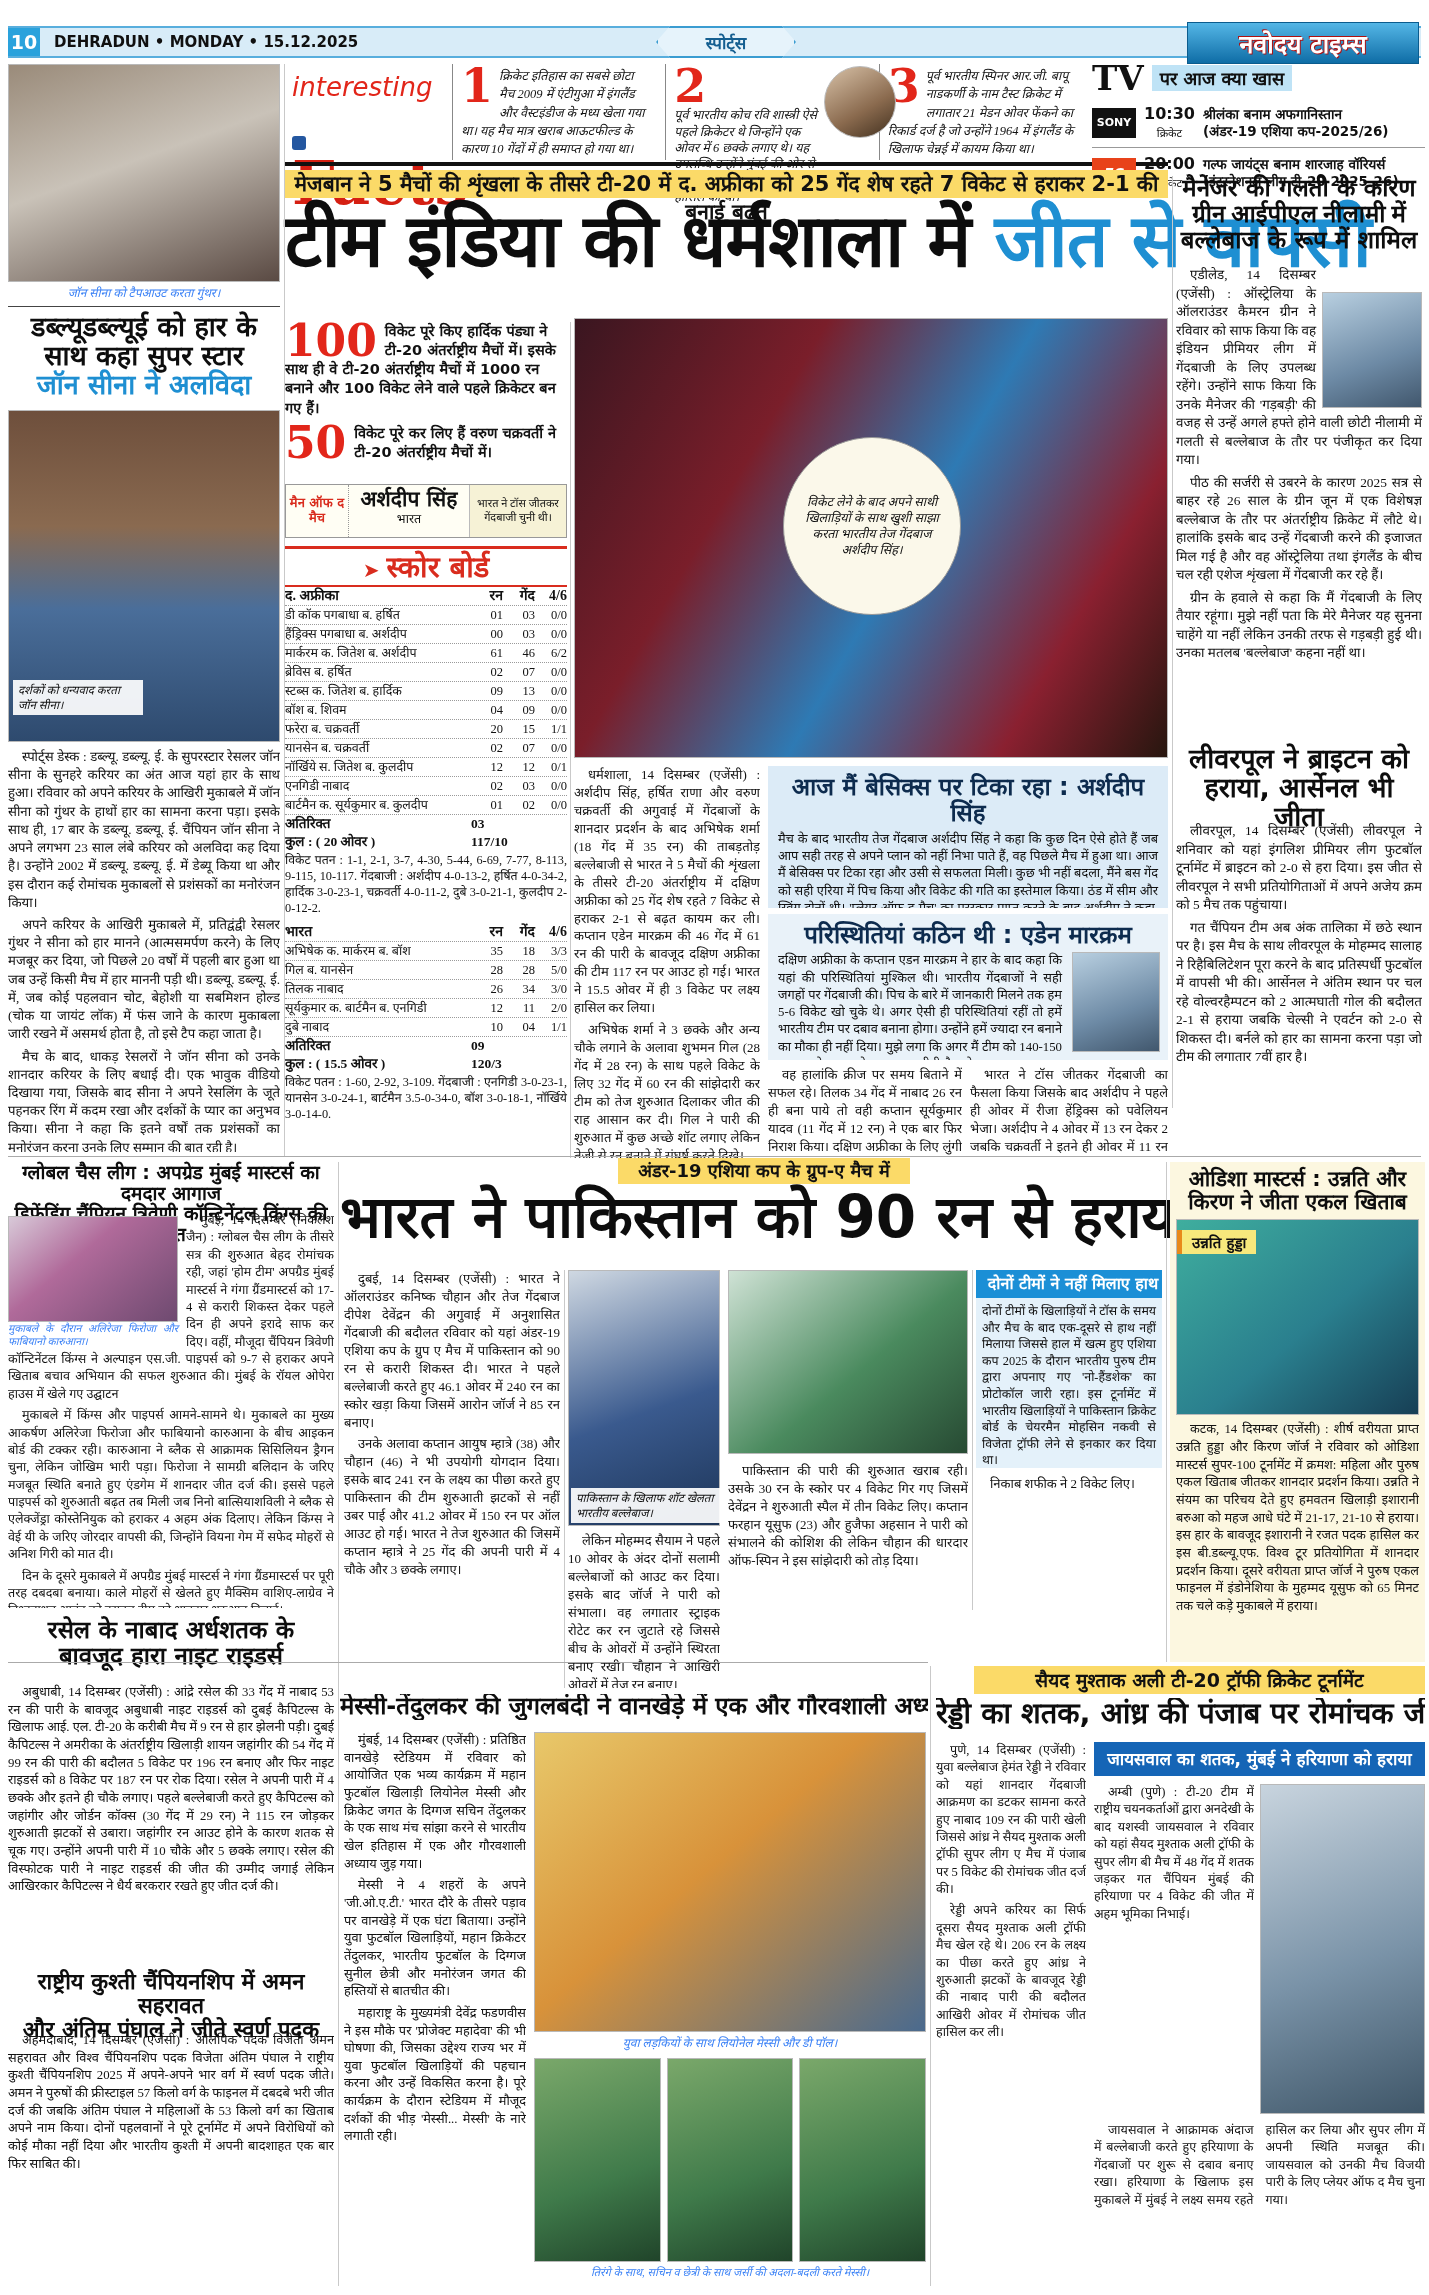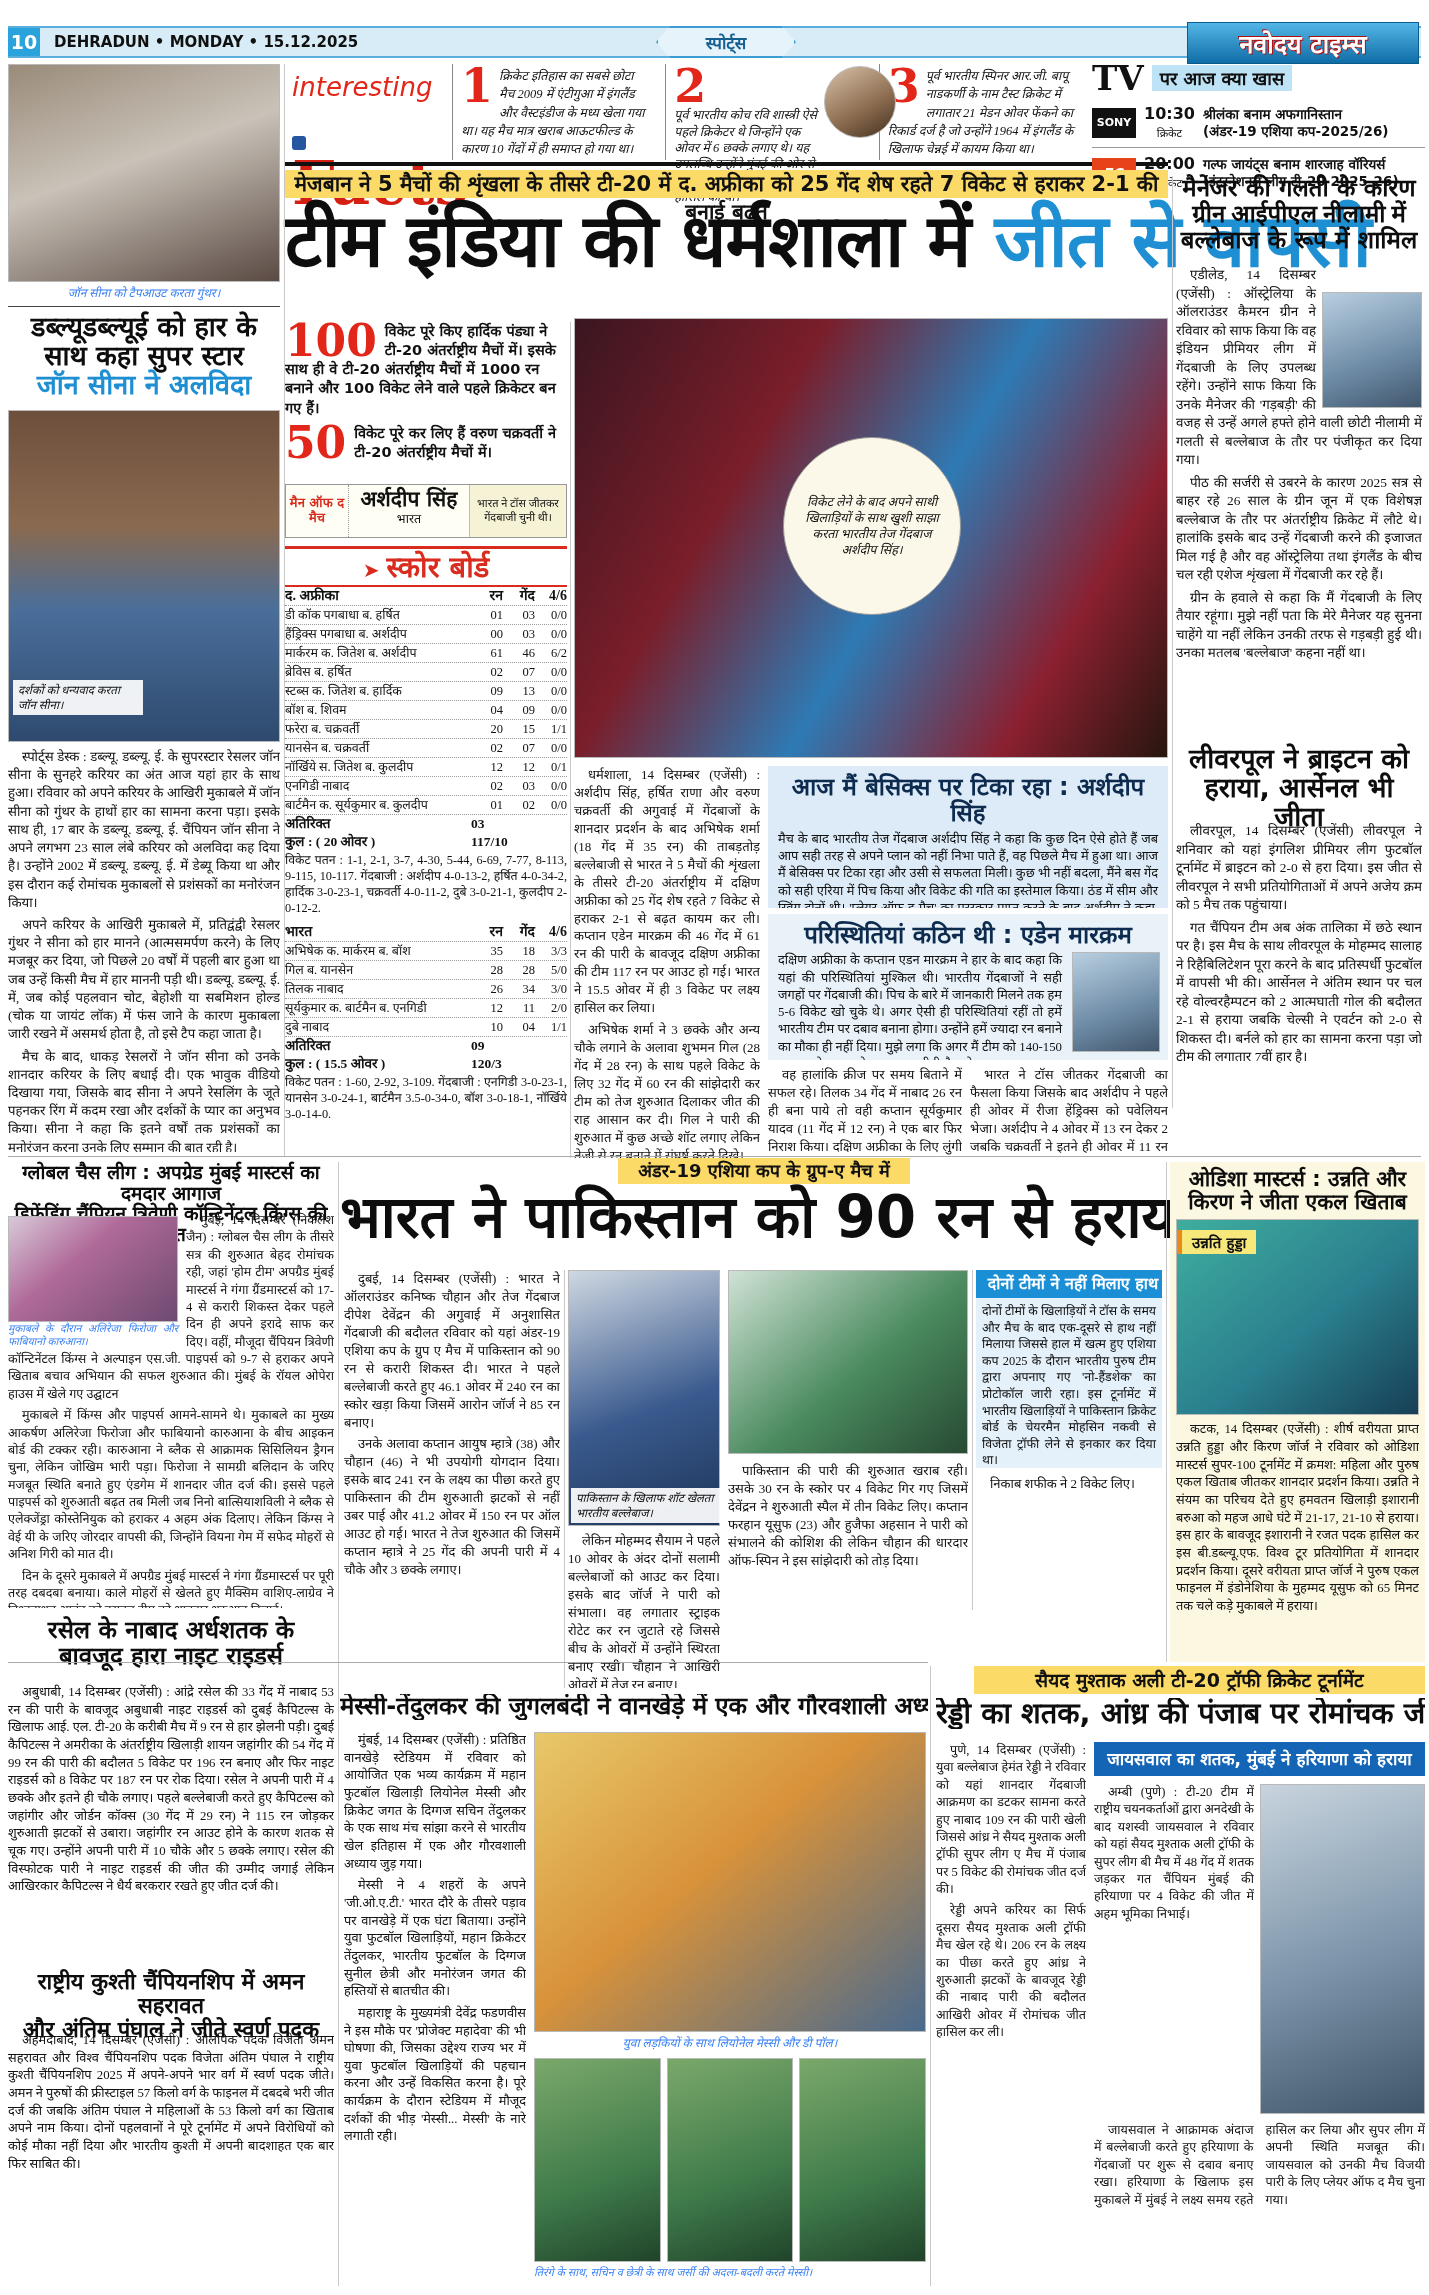--- a/index.html
+++ b/index.html
@@ -431,21 +431,21 @@
     <p>मेस्सी ने 4 शहरों के अपने 'जी.ओ.ए.टी.' भारत दौरे के तीसरे पड़ाव पर वानखेड़े में एक घंटा बिताया। उन्होंने युवा फुटबॉल खिलाड़ियों, महान क्रिकेटर तेंदुलकर, भारतीय फुटबॉल के दिग्गज सुनील छेत्री और मनोरंजन जगत की हस्तियों से बातचीत की।</p>
     <p>महाराष्ट्र के मुख्यमंत्री देवेंद्र फडणवीस ने इस मौके पर 'प्रोजेक्ट महादेवा' की भी घोषणा की, जिसका उद्देश्य राज्य भर में युवा फुटबॉल खिलाड़ियों की पहचान करना और उन्हें विकसित करना है। पूरे कार्यक्रम के दौरान स्टेडियम में मौजूद दर्शकों की भीड़ 'मेस्सी... मेस्सी' के नारे लगाती रही।</p>
   </div>
   <div class="abs ph g-messi" style="left:534px;top:1732px;width:392px;height:300px;"></div>
   <div class="abs cap" style="left:534px;top:2036px;width:392px;text-align:center;">युवा लड़कियों के साथ लियोनेल मेस्सी और डी पॉल।</div>
   <div class="abs" style="left:534px;top:2058px;width:392px;display:flex;gap:6px;">
     <div class="ph g-small" style="flex:1;height:204px;"></div>
     <div class="ph g-small" style="flex:1;height:204px;"></div>
     <div class="ph g-small" style="flex:1;height:204px;"></div>
   </div>
-  <div class="abs cap" style="left:534px;top:2266px;width:392px;font-size:11px;">तिरंगे के साथ, सचिन व छेत्री के साथ जर्सी की अदला-बदली करते मेस्सी।</div>
+  <div class="abs cap" style="left:534px;top:2266px;width:392px;text-align:center;font-size:11px;">तिरंगे के साथ, सचिन व छेत्री के साथ जर्सी की अदला-बदली करते मेस्सी।</div>
 
   <div class="abs kicker" style="left:974px;top:1666px;width:451px;height:28px;font-size:19px;line-height:28px;">सैयद मुश्ताक अली टी-20 ट्रॉफी क्रिकेट टूर्नामेंट</div>
   <div class="abs hl h-center" style="left:936px;top:1698px;width:489px;font-size:29px;white-space:nowrap;overflow:hidden;">रेड्डी का शतक, आंध्र की पंजाब पर रोमांचक जीत</div>
   <div class="abs body-txt just" style="left:936px;top:1742px;width:150px;height:544px;overflow:hidden;font-size:12.6px;">
     <p>पुणे, 14 दिसम्बर (एजेंसी) : युवा बल्लेबाज हेमंत रेड्डी ने रविवार को यहां शानदार गेंदबाजी आक्रमण का डटकर सामना करते हुए नाबाद 109 रन की पारी खेली जिससे आंध्र ने सैयद मुश्ताक अली ट्रॉफी सुपर लीग ए मैच में पंजाब पर 5 विकेट की रोमांचक जीत दर्ज की।</p>
     <p>रेड्डी अपने करियर का सिर्फ दूसरा सैयद मुश्ताक अली ट्रॉफी मैच खेल रहे थे। 206 रन के लक्ष्य का पीछा करते हुए आंध्र ने शुरुआती झटकों के बावजूद रेड्डी की नाबाद पारी की बदौलत आखिरी ओवर में रोमांचक जीत हासिल कर ली।</p>
   </div>
   <div class="abs bluebar" style="left:1094px;top:1742px;width:331px;height:34px;font-size:17px;">जायसवाल का शतक, मुंबई ने हरियाणा को हराया</div>
   <div class="abs body-txt just" style="left:1094px;top:1784px;width:160px;height:330px;overflow:hidden;font-size:12.6px;">
     <p>अम्बी (पुणे) : टी-20 टीम में राष्ट्रीय चयनकर्ताओं द्वारा अनदेखी के बाद यशस्वी जायसवाल ने रविवार को यहां सैयद मुश्ताक अली ट्रॉफी के सुपर लीग बी मैच में 48 गेंद में शतक जड़कर गत चैंपियन मुंबई की हरियाणा पर 4 विकेट की जीत में अहम भूमिका निभाई।</p>

